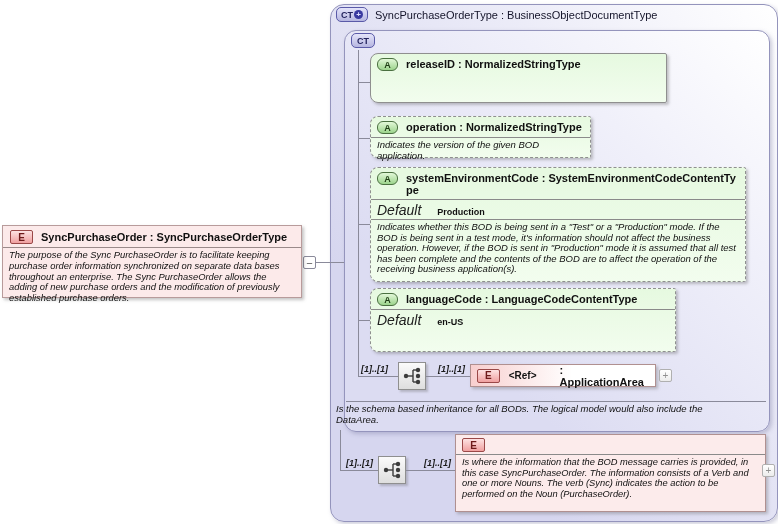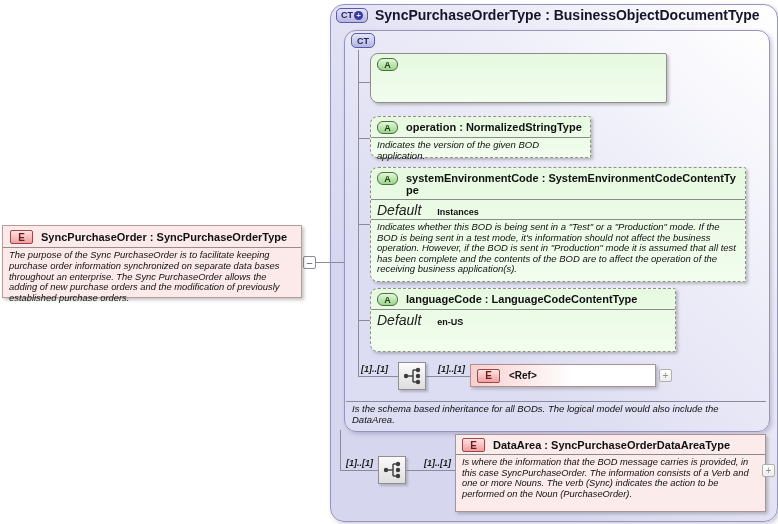--- a/index.html
+++ b/index.html
@@ -3,21 +3,21 @@
 <meta charset="utf-8">
 <style>
   html,body{margin:0;padding:0;background:#ffffff;}
   #canvas{position:relative;width:778px;height:524px;background:#ffffff;overflow:hidden;
           font-family:"Liberation Sans",sans-serif;color:#111;}
   
   .ct-container{position:absolute;border:1px solid #9494bc;border-radius:14px;
     background:linear-gradient(to bottom left,#ffffff 0%,#ececf8 30%,#d6d6ef 75%);
     box-shadow:2px 2px 4px rgba(110,110,150,.35);}
   .ct-header{position:absolute;display:flex;align-items:center;gap:7px;}
-  .ct-title{font-size:14px;font-weight:bold;color:#14142a;white-space:nowrap;}
+  .ct-title{font-size:11px;font-weight:normal;color:#14142a;white-space:nowrap;}
   
   .badge{display:inline-flex;align-items:center;justify-content:center;
     font-weight:bold;box-sizing:border-box;}
   .badge-ct{width:24px;height:15px;border:1px solid #5a5aa8;border-radius:5px;
     background:linear-gradient(#e4e4fa,#b6b6e0);color:#24245e;font-size:9px;gap:1px;}
   .badge-ct.plus{width:32px;}
   .ctplus-circle{width:9px;height:9px;border-radius:50%;background:#3a3aa0;color:#dcdcff;
     font-size:8px;line-height:9px;display:inline-flex;align-items:center;justify-content:center;}
   .badge-e{width:23px;height:14px;border:1px solid #9a4848;border-radius:2px;
     background:linear-gradient(#fde2e2,#f0a0a0);color:#6e1a1a;font-size:10px;}
@@ -68,53 +68,54 @@
     <span class="ct-title">SyncPurchaseOrderType : BusinessObjectDocumentType</span>
   </div>
 
   <div class="ct-container" style="left:344px;top:30px;width:424px;height:400px;border-radius:12px;
        background:linear-gradient(to bottom left,#ffffff 0%,#f0f0fa 30%,#dcdcf2 75%);"></div>
   <div class="ct-header" style="left:351px;top:33px;">
     <span class="badge badge-ct">CT</span>
   </div>
 
   <div class="hline" style="left:346px;top:401px;width:420px;"></div>
-  <div style="position:absolute;left:352px;top:404px;width:402px;font-size:9.5px;font-style:italic;line-height:10.5px;color:#101010;">Is the schema based inheritance for all BODs. The logical model would also include the DataArea.</div>
+  <div style="position:absolute;left:336px;top:404px;width:402px;font-size:9.5px;font-style:italic;line-height:10.5px;color:#101010;">Is the schema based inheritance for all BODs. The logical model would also include the DataArea.</div>
 
   <div class="hline" style="left:316px;top:262px;width:28px;"></div>
   <div class="toggle" style="left:303px;top:256px;">−</div>
 
   <div class="vline" style="left:358px;top:50px;height:326px;"></div>
   <div class="hline" style="left:358px;top:82px;width:12px;"></div>
   <div class="hline" style="left:358px;top:138px;width:12px;"></div>
   <div class="hline" style="left:358px;top:224px;width:12px;"></div>
   <div class="hline" style="left:358px;top:320px;width:12px;"></div>
 
   <div class="sbox attr" style="left:370px;top:53px;width:297px;height:50px;">
     <div class="hd">
       <span class="badge badge-a">A</span>
+      <span class="t">releaseID : NormalizedStringType</span>
     </div>
   </div>
 
   <div class="sbox attr dashed" style="left:370px;top:116px;width:221px;height:42px;">
     <div class="hd">
       <span class="badge badge-a">A</span>
       <span class="t">operation : NormalizedStringType</span>
     </div>
     <div class="doc">Indicates the version of the given BOD application.</div>
   </div>
 
   <div class="sbox attr dashed" style="left:370px;top:167px;width:376px;height:115px;">
     <div class="hd">
       <span class="badge badge-a" style="flex:0 0 auto;">A</span>
       <span class="t wrap-title" style="flex:1 1 auto;">systemEnvironmentCode : SystemEnvironmentCodeContentType</span>
     </div>
     <div class="defrow">
       <span class="dl">Default</span>
-      <span class="dv">Instances</span>
+      <span class="dv">Production</span>
     </div>
     <div class="doc">Indicates whether this BOD is being sent in a "Test" or a "Production" mode. If the BOD is being sent in a test mode, it's information should not affect the business operation. However, if the BOD is sent in "Production" mode it is assumed that all test has been complete and the contents of the BOD are to affect the operation of the receiving business application(s).</div>
   </div>
 
   <div class="sbox attr dashed" style="left:370px;top:288px;width:306px;height:64px;">
     <div class="hd">
       <span class="badge badge-a">A</span>
       <span class="t">languageCode : LanguageCodeContentType</span>
     </div>
     <div class="defrow">
@@ -135,20 +136,21 @@
       <circle cx="16" cy="4" r="2.2" fill="#3c3c3c"></circle>
       <circle cx="16" cy="10" r="2.2" fill="#3c3c3c"></circle>
       <circle cx="16" cy="16" r="2.2" fill="#3c3c3c"></circle>
     </svg>
   </div>
   <div class="hline" style="left:426px;top:376px;width:44px;"></div>
   <div class="card" style="left:438px;top:364px;">[1]..[1]</div>
   <div class="sbox elem elem-grad" style="left:470px;top:364px;width:186px;height:23px;display:flex;align-items:center;gap:9px;padding:0 6px;">
     <span class="badge badge-e">E</span>
     <span style="font-size:10px;font-weight:bold;">&lt;Ref&gt;</span>
+    <span style="font-size:11px;font-weight:bold;margin-left:14px;">: ApplicationArea</span>
   </div>
   <div class="expand" style="left:659px;top:369px;">+</div>
 
   <div class="vline" style="left:340px;top:430px;height:40px;"></div>
   <div class="hline" style="left:340px;top:470px;width:38px;"></div>
   <div class="card" style="left:346px;top:458px;">[1]..[1]</div>
   <div class="seq" style="left:378px;top:456px;">
     <svg width="20" height="20" viewBox="0 0 20 20">
       <circle cx="4" cy="10" r="2.2" fill="#3c3c3c"></circle>
       <line x1="4" y1="10" x2="11" y2="10" stroke="#3c3c3c" stroke-width="1.4"></line>
@@ -158,21 +160,20 @@
       <circle cx="16" cy="4" r="2.2" fill="#3c3c3c"></circle>
       <circle cx="16" cy="10" r="2.2" fill="#3c3c3c"></circle>
       <circle cx="16" cy="16" r="2.2" fill="#3c3c3c"></circle>
     </svg>
   </div>
   <div class="hline" style="left:406px;top:470px;width:49px;"></div>
   <div class="card" style="left:424px;top:458px;">[1]..[1]</div>
   <div class="sbox elem" style="left:455px;top:434px;width:311px;height:78px;">
     <div class="hd" style="align-items:center;padding:3px 6px 2px 6px;">
       <span class="badge badge-e">E</span>
-      <span class="t">DataArea : SyncPurchaseOrderDataAreaType</span>
     </div>
     <div class="doc" style="font-size:9.3px;">Is where the information that the BOD message carries is provided, in this case SyncPurchaseOrder. The information consists of a Verb and one or more Nouns. The verb (Sync) indicates the action to be performed on the Noun (PurchaseOrder).</div>
   </div>
   <div class="expand" style="left:762px;top:464px;">+</div>
 
   <div class="sbox elem" style="left:2px;top:225px;width:300px;height:73px;background:#fceaea;border-color:#b89b9b;">
     <div class="hd" style="align-items:center;padding:4px 8px 3px 7px;">
       <span class="badge badge-e">E</span>
       <span class="t">SyncPurchaseOrder : SyncPurchaseOrderType</span>
     </div>

